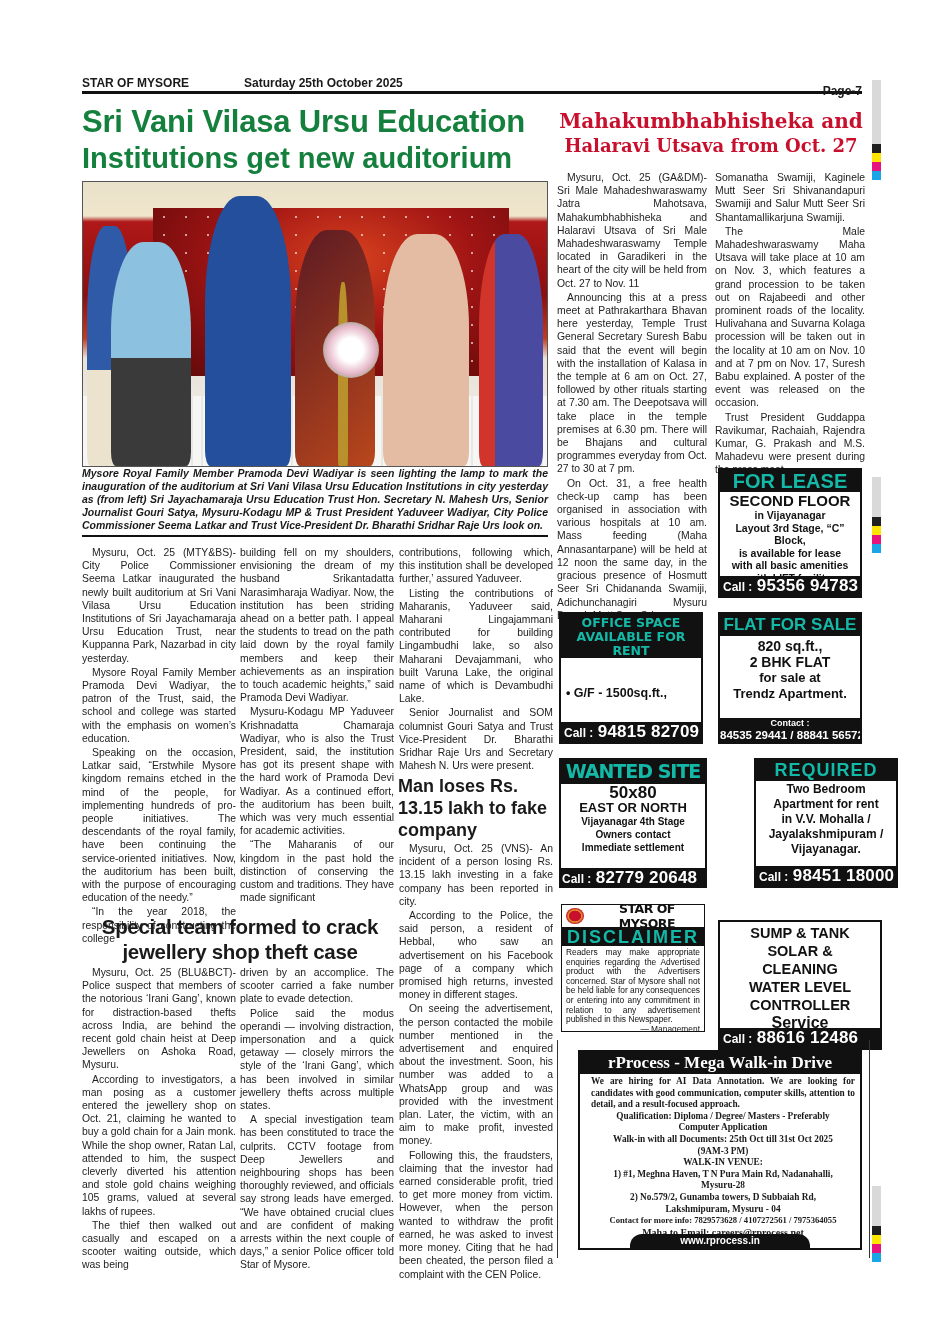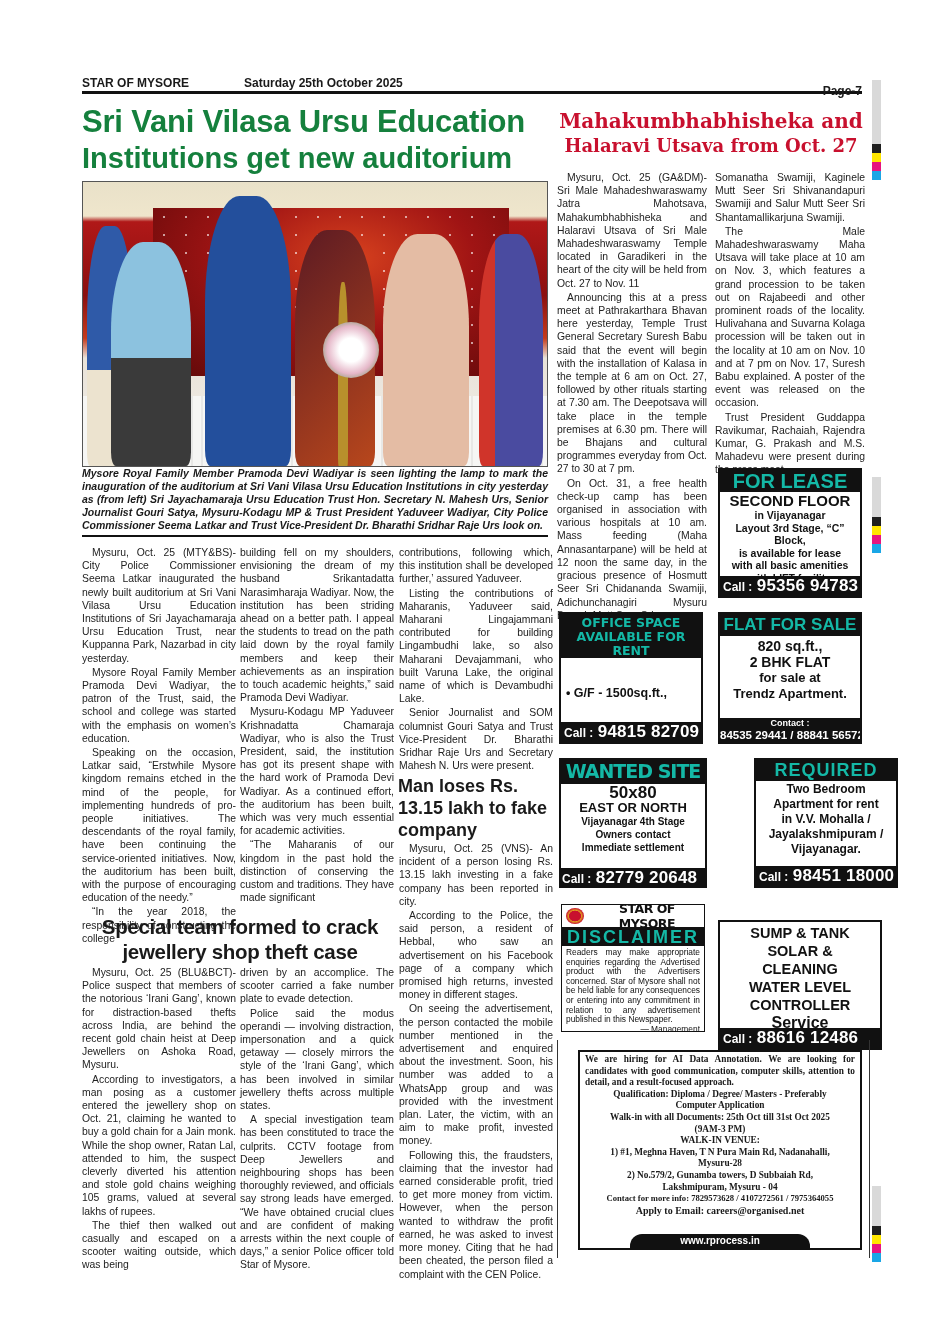--- a/index.html
+++ b/index.html
@@ -50,21 +50,21 @@
 
   
   .ad { position: absolute; border: 2px solid #111; background: #fff; text-align: center; font-weight: bold; color: #111; overflow: hidden; }
   .ad .bar { background: #111; color: #14b8a6; }
   .ad .call { position: absolute; left: 0; right: 0; bottom: 0; background: #111; color: #fff; text-align: left; padding-left: 3px; white-space: nowrap; }
   .ad .call .lbl { font-size: 12px; }
   .ad .call .num { font-size: 17px; letter-spacing: 0.2px; }
 
   .rp { left: 578px; top: 1050px; width: 284px; height: 200px; border: 2px solid #111; font-family: "Liberation Serif", serif; text-align: center; font-weight: bold; }
   .rp .title { background: #111; color: #fff; font-size: 17px; line-height: 22px; }
-  .rp .body { font-size: 9.3px; line-height: 11.6px; padding: 2px 5px 0 5px; }
+  .rp .body { font-size: 9.3px; line-height: 11.6px; padding: 2px 5px 0 11px; }
   .rp .body .just { text-align: justify; }
   .rp .url { position: absolute; left: 50px; right: 50px; bottom: 0; background: #111; color: #fff; border-radius: 12px 12px 0 0; font-family: "Liberation Sans", sans-serif; font-size: 10px; line-height: 14px; }
   .rp-outer { left: 557px; top: 1040px; width: 313px; height: 218px; border-left: 1px solid #333; border-right: 1px solid #333; }
 </style>
 </head>
 <body>
 
 <div class="abs masthead">
   <span class="mh-paper">STAR OF MYSORE</span>
   <span class="mh-date">Saturday 25th October 2025</span>
@@ -274,28 +274,29 @@
   </div>
   <div style="font-size:16px; line-height:18px;">Service</div>
   <div class="call">
     <span class="lbl">Call :</span>
     <span class="num">88616 12486</span>
   </div>
 </div>
 
 <div class="abs rp-outer"></div>
 <div class="abs rp">
+  <div class="title">rProcess - Mega Walk-in Drive</div>
   <div class="body">
     <div class="just">We are hiring for AI Data Annotation. We are looking for candidates with good communication, computer skills, attention to detail, and a result-focused approach.</div>
     <div>Qualification: Diploma / Degree/ Masters - Preferably</div>
     <div>Computer Application</div>
     <div>Walk-in with all Documents: 25th Oct till 31st Oct 2025</div>
     <div>(9AM-3 PM)</div>
     <div>WALK-IN VENUE:</div>
     <div>1) #1, Meghna Haven, T N Pura Main Rd, Nadanahalli,</div>
     <div>Mysuru-28</div>
     <div>2) No.579/2, Gunamba towers, D Subbaiah Rd,</div>
     <div>Lakshmipuram, Mysuru - 04</div>
     <div style="font-size:8.6px;">Contact for more info: 7829573628 / 4107272561 / 7975364055</div>
-    <div style="font-size:10px; line-height:12px;">Apply to  Email: careers@organised.net</div>
+    <div style="font-size:10px; line-height:12px;">Maha to  Email: careers@rprocess.net</div>
   </div>
   <div class="url">www.rprocess.in</div>
 </div>
 
 </body></html>

